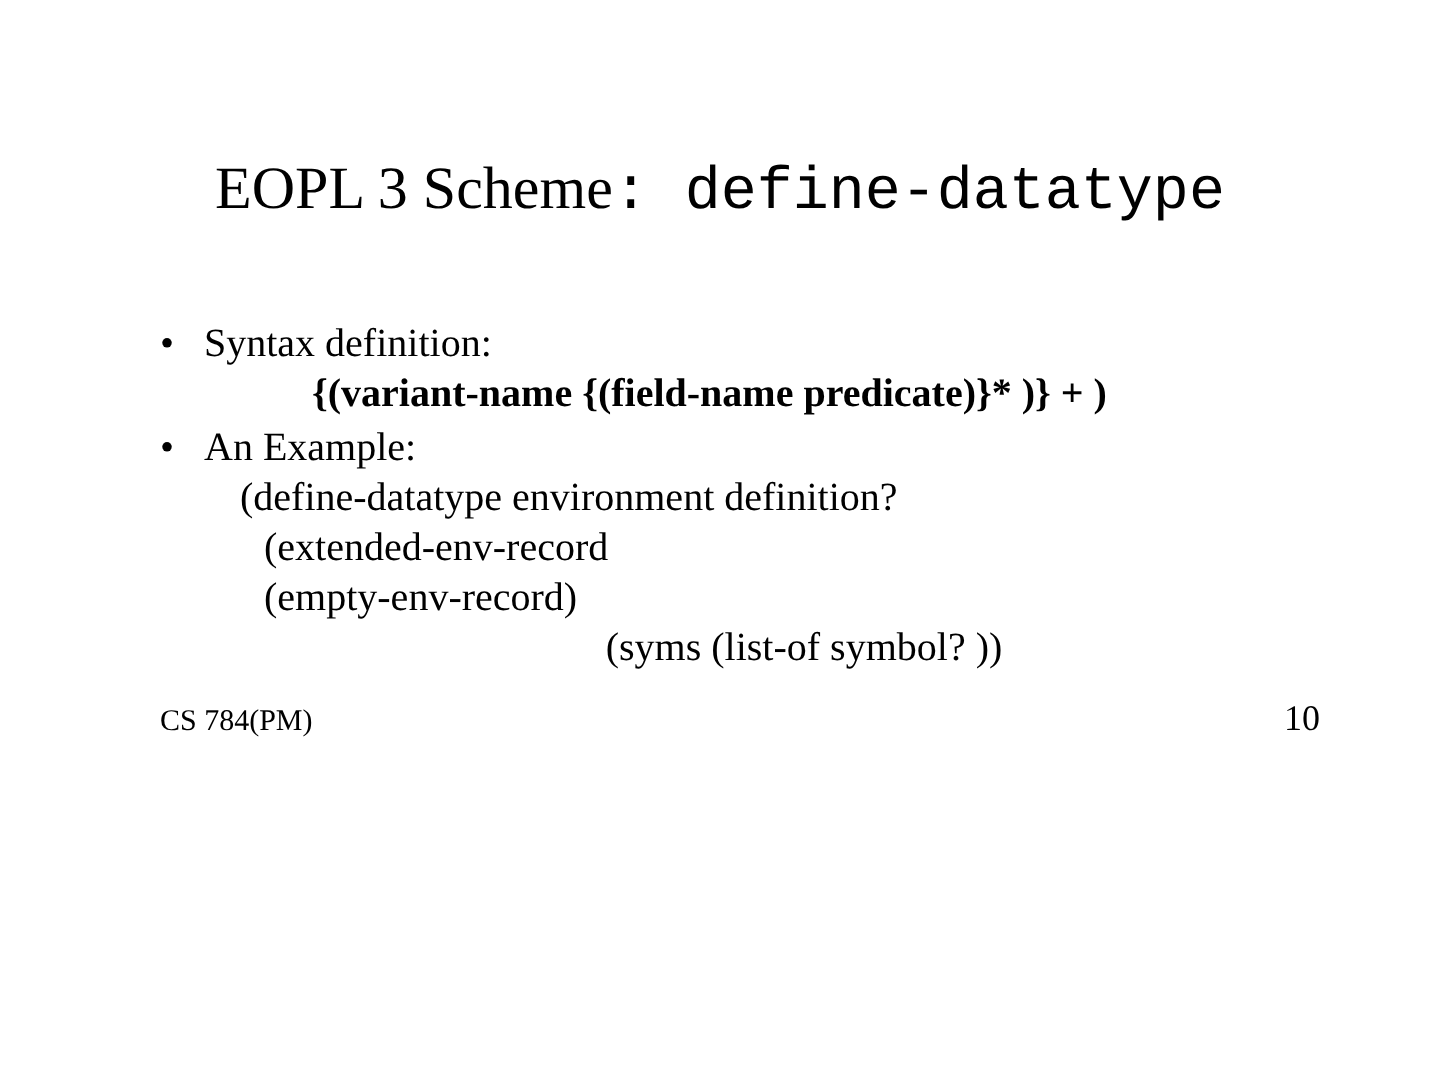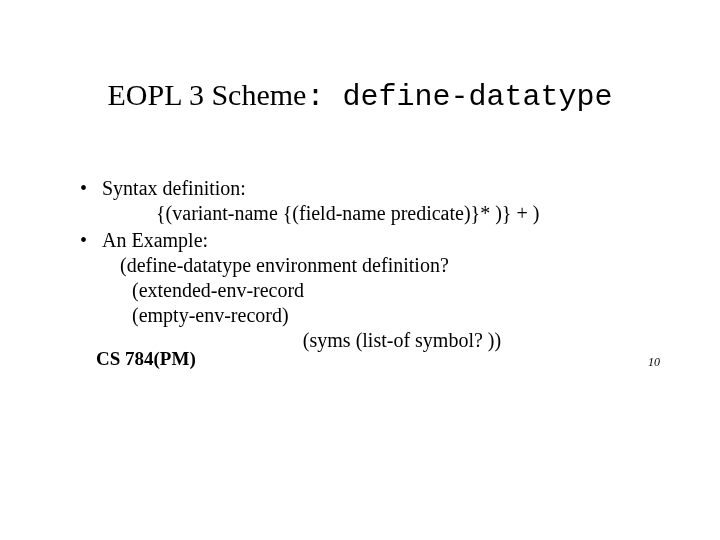--- a/index.html
+++ b/index.html
@@ -29,55 +29,52 @@
   .title .mono {
     font-family: "Courier New", Courier, monospace;
   }
   .body {
     position: absolute;
     top: 160px;
     left: 80px;
     right: 60px;
     font-size: 20px;
     line-height: 1.25;
-    margin-top: 16px;
   }
   .body ul {
     list-style: none;
     margin: 0;
     padding: 0;
   }
   .body > ul > li {
     position: relative;
     padding-left: 22px;
     margin-bottom: 2px;
   }
   .body > ul > li::before {
     content: "•";
     position: absolute;
     left: 0;
     top: 0;
   }
   .ind1 { padding-left: 18px; display: block; }
-  .ind2 { padding-left: 54px; display: block; }
+  .ind2 { padding-left: 54px; display: block; font-weight: bold; }
   .ind3 { padding-left: 30px; display: block; }
   .ind4 { padding-left: 42px; display: block; text-align: center; }
   .footer-left {
     position: absolute;
-    left: 96px;
+    left: 80px;
     bottom: 38px;
-    font-size: 19px;
-    font-weight: bold;
+    font-size: 15px;
   }
   .footer-right {
     position: absolute;
     right: 60px;
     bottom: 38px;
-    font-size: 12px;
-    font-style: italic;
+    font-size: 18px;
   }
 </style>
 </head>
 <body>
 
 <div class="slide">
 
   <div class="title">
     <span>EOPL 3 Scheme</span><span class="mono">: define-datatype</span>
   </div>

